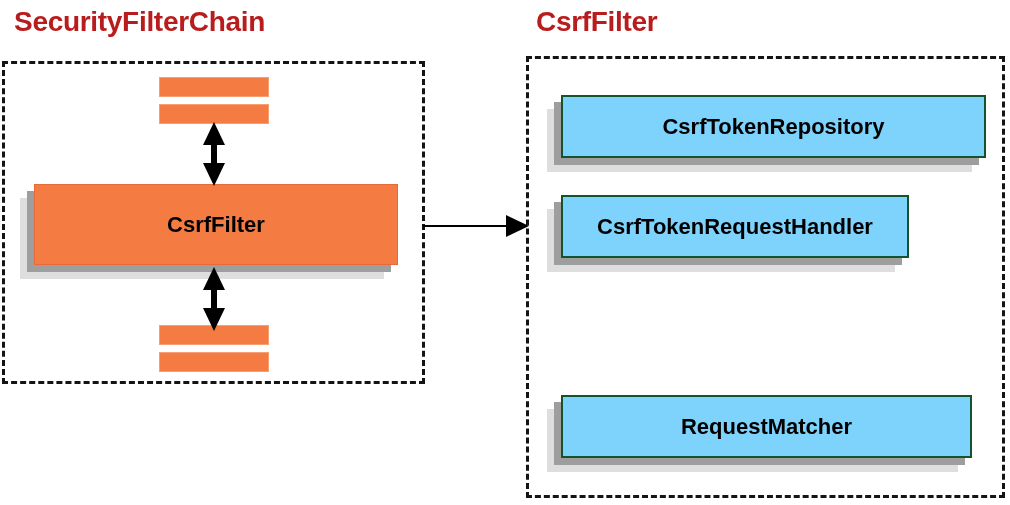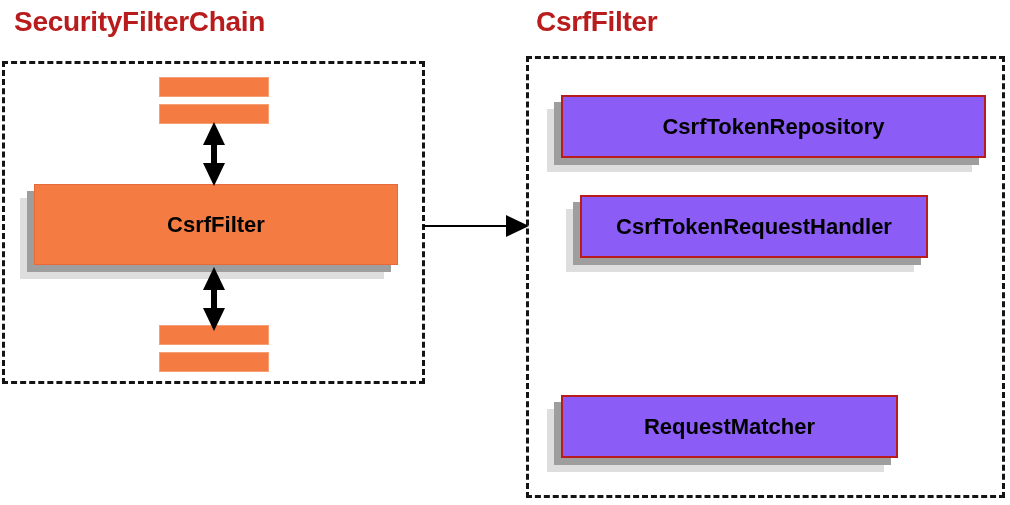--- a/index.html
+++ b/index.html
@@ -76,22 +76,22 @@
   }
 
   
   .node.orange .face {
     background: #f47b42;
     border: 1px solid #e8693a;
     font-size: 22px;
   }
   
   .node.blue .face {
-    background: #8b5cf6;
-    border: 2px solid #b91c1c;
+    background: #7dd3fc;
+    border: 2px solid #14532d;
     font-size: 22px;
   }
 
   
   .strip {
     position: absolute;
     box-sizing: border-box;
     background: #f47b42;
     border: 1px solid #f79f74;
   }
@@ -130,28 +130,28 @@
   <div class="panel-title right">CsrfFilter</div>
 
   <div class="dashed-box right"></div>
 
   <div class="node blue" style="left:561px; top:95px; width:425px; height:63px;">
     <div class="shadow-far"></div>
     <div class="shadow-near"></div>
     <div class="face">CsrfTokenRepository</div>
   </div>
 
-  <div class="node blue" style="left:580px; top:195px; width:348px; height:63px;">
+  <div class="node blue" style="left:561px; top:195px; width:348px; height:63px;">
     <div class="shadow-far"></div>
     <div class="shadow-near"></div>
     <div class="face">CsrfTokenRequestHandler</div>
   </div>
 
 
-  <div class="node blue" style="left:561px; top:395px; width:337px; height:63px;text-decoration:underline;">
+  <div class="node blue" style="left:561px; top:395px; width:411px; height:63px;text-decoration:underline;">
     <div class="shadow-far"></div>
     <div class="shadow-near"></div>
     <div class="face">RequestMatcher</div>
   </div>
 
   <svg id="arrow-layer" viewBox="0 0 1010 505">
 
     <g>
       <line x1="214" y1="132" x2="214" y2="176" stroke="#000000" stroke-width="6"></line>
       <polygon points="214,122 203,145 225,145" fill="#000000"></polygon>

